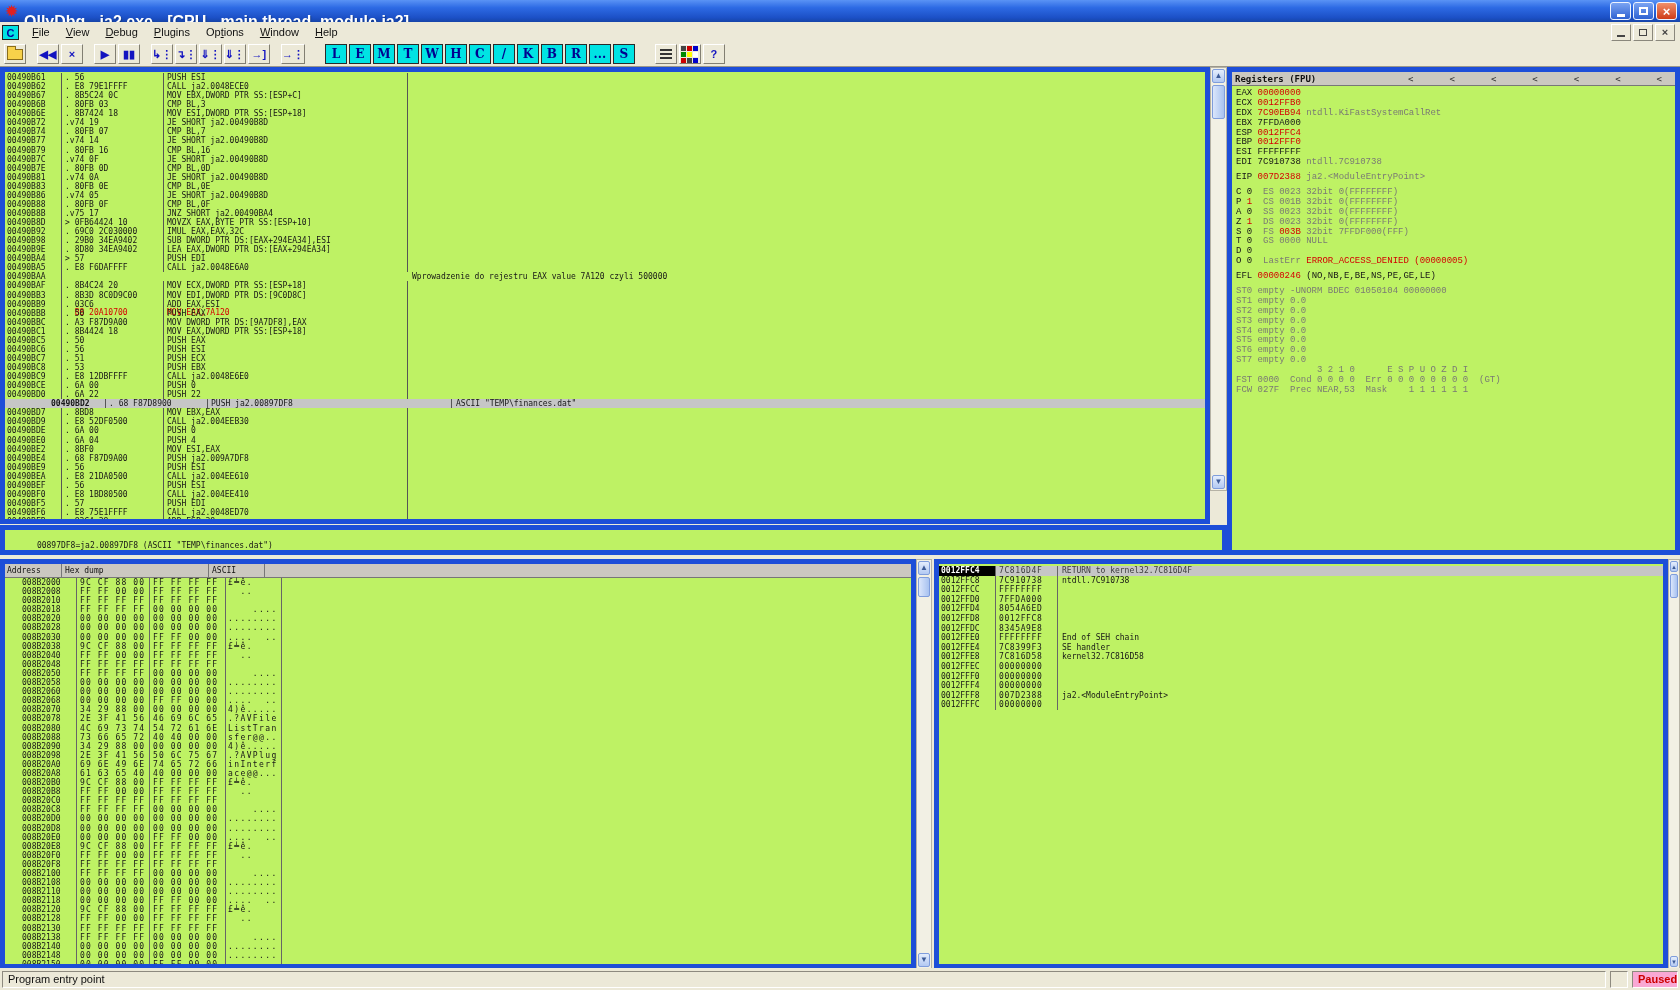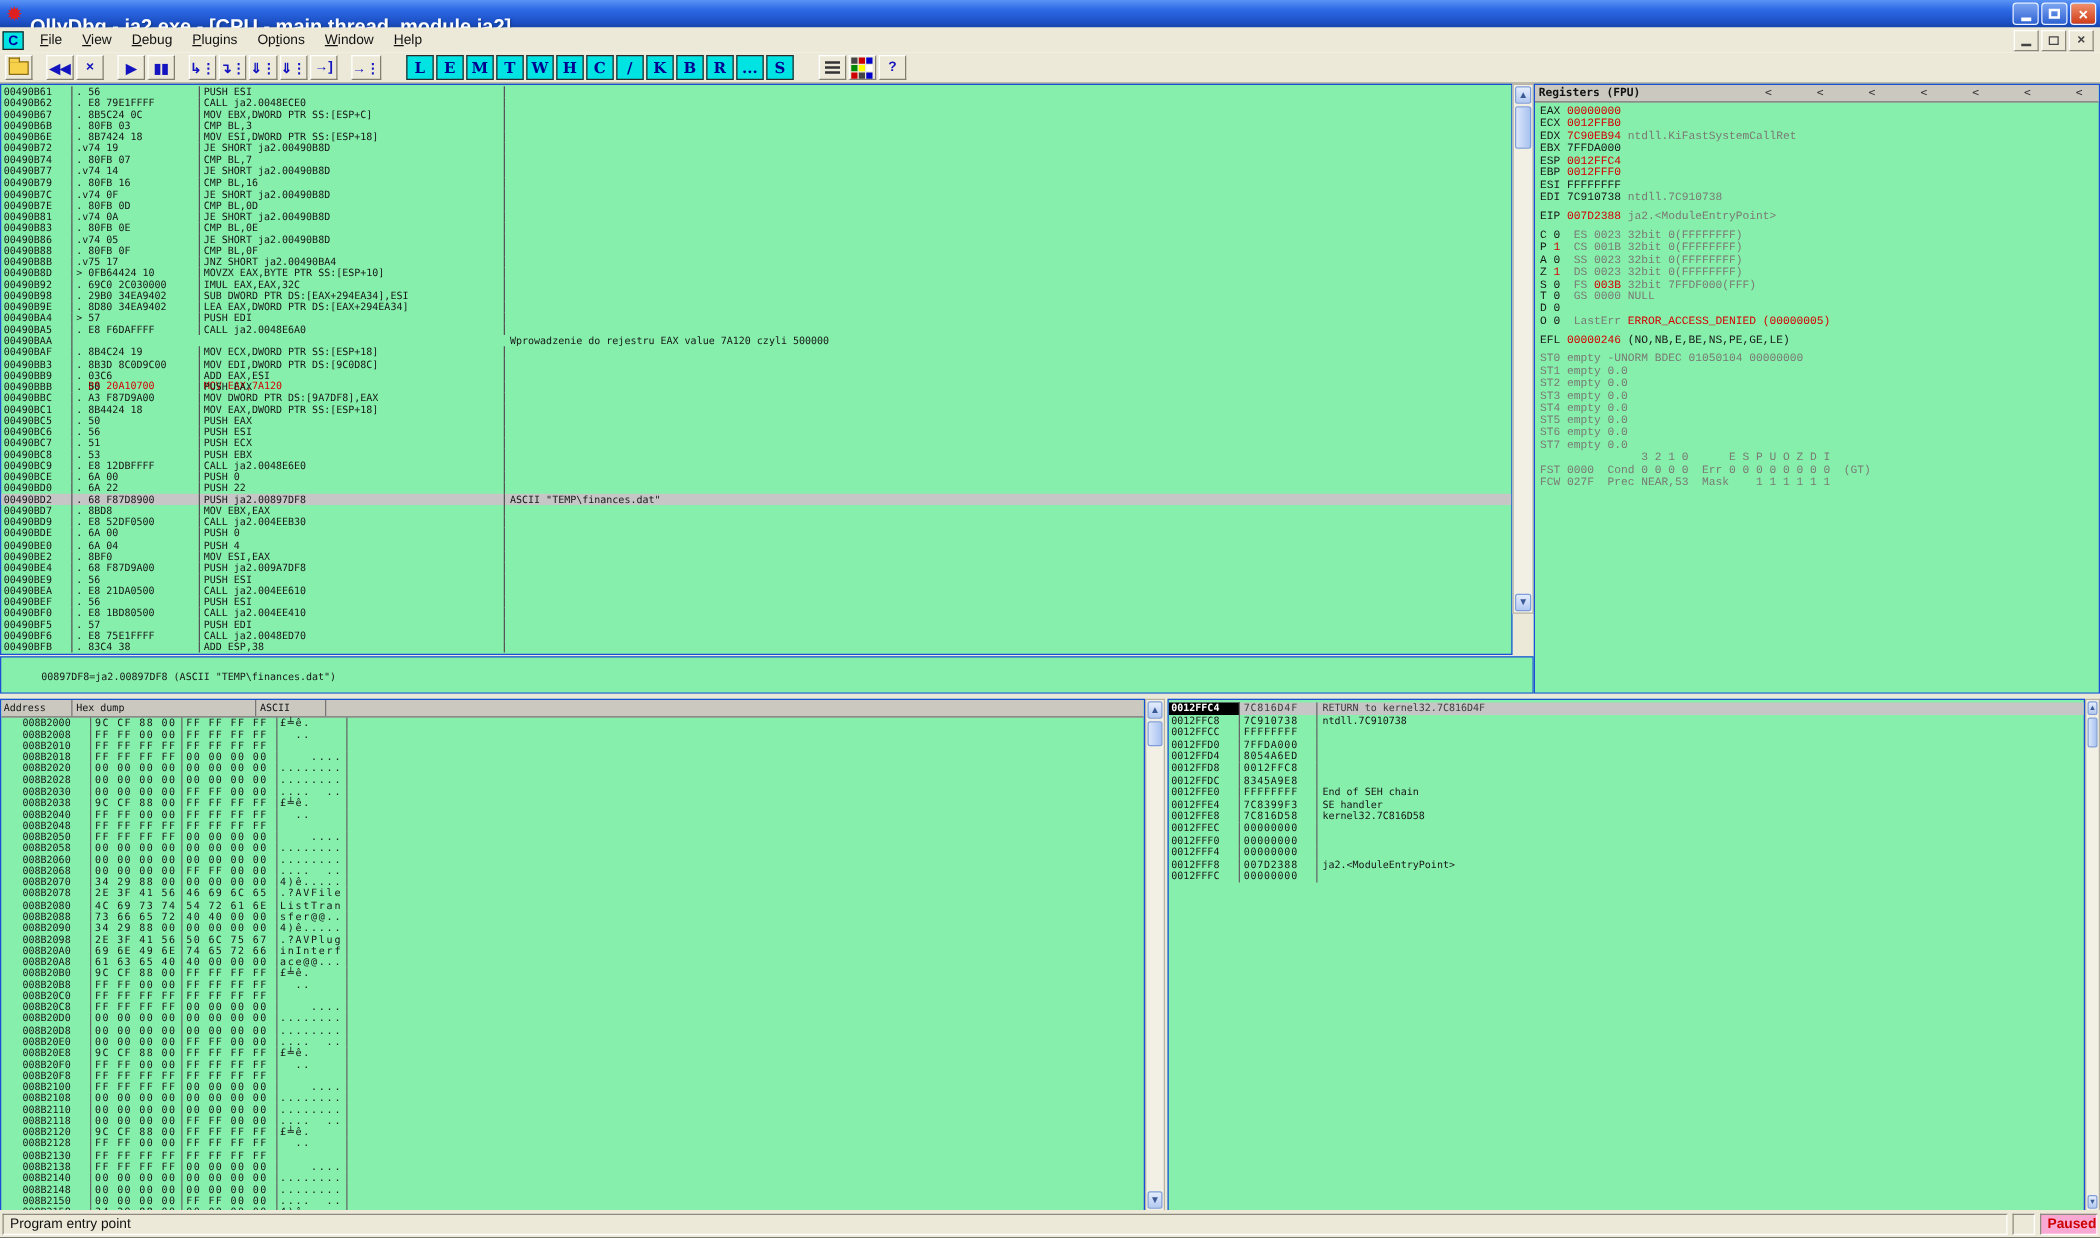--- a/index.html
+++ b/index.html
@@ -42,32 +42,32 @@
   .tb-gap{width:9px;}
   .glyph{white-space:pre;}
   .folder-ico{width:14px;height:9px;background:#f7d14a;border:1px solid #8a6d1b;position:relative;}
   .folder-ico::before{content:"";position:absolute;left:-1px;top:-4px;width:7px;height:3px;background:#f7d14a;border:1px solid #8a6d1b;border-bottom:none;}
   .bars-ico{display:flex;flex-direction:column;gap:2px;}
   .bars-ico i{display:block;width:12px;height:2px;background:#333;}
   .grid-ico{display:grid;grid-template-columns:repeat(3,5px);grid-auto-rows:5px;gap:1px;}
   .grid-ico i{display:block;}
   
   .main{position:absolute;top:66px;left:0;width:1680px;height:902px;background:#ECE9D8;border-top:1px solid #9a978b;box-sizing:border-box;}
-  .pane{position:absolute;background:#86efac;border:1px solid #1d4ed8;box-sizing:border-box;}
+  .pane{position:absolute;background:#bef264;border:5px solid #1d4ed8;box-sizing:border-box;}
   .mono{font-family:"DejaVu Sans Mono",monospace;}
   
   .disasm{left:0;top:0;width:1210px;height:457px;overflow:hidden;padding-top:1px;}
   .drow{display:flex;height:9.07px;font-size:8px;line-height:9px;color:#161616;white-space:pre;}
   .c-addr{width:54px;padding-left:2px;border-right:1px solid #555;flex:none;}
   .c-bytes{width:98px;padding-left:3px;border-right:1px solid #555;flex:none;}
   .c-instr{width:240px;padding-left:3px;border-right:1px solid #555;flex:none;}
   .c-cmt{flex:1;padding-left:4px;}
   .drow.red .c-bytes,.drow.red .c-instr{color:#D40000;margin-top:36px;}
   .drow.sel{background:#C6C6C6;}
-  .drow.sel .c-addr{font-weight:normal;}
+  .drow.sel .c-addr{font-weight:bold;margin-left:44px;}
   
   .sbar{position:absolute;background:#f2f0e4;border:1px solid #b5b2a5;box-sizing:border-box;}
   .sbtn{position:absolute;left:1px;right:1px;height:14px;background:linear-gradient(#e4edfc,#b3c9f2);
     border:1px solid #7f9ddc;border-radius:2px;color:#3c5a96;font-size:8px;display:flex;align-items:center;
     justify-content:center;line-height:1;box-sizing:border-box;}
   .sthumb{position:absolute;left:1px;right:1px;background:linear-gradient(90deg,#dbe6fb,#a8c2f0);
     border:1px solid #7f9ddc;border-radius:2px;box-sizing:border-box;}
   .dscroll{left:1210px;top:0;width:17px;height:424px;}
   
   .info{left:0;top:458px;width:1227px;height:30px;padding:2px 3px;font-size:8px;line-height:9px;color:#161616;white-space:pre;}
@@ -291,21 +291,21 @@
         <div class="drow"><span class="c-addr">00490B86</span><span class="c-bytes">.v74 05</span><span class="c-instr">JE SHORT ja2.00490B8D</span><span class="c-cmt"></span></div>
         <div class="drow"><span class="c-addr">00490B88</span><span class="c-bytes">. 80FB 0F</span><span class="c-instr">CMP BL,0F</span><span class="c-cmt"></span></div>
         <div class="drow"><span class="c-addr">00490B8B</span><span class="c-bytes">.v75 17</span><span class="c-instr">JNZ SHORT ja2.00490BA4</span><span class="c-cmt"></span></div>
         <div class="drow"><span class="c-addr">00490B8D</span><span class="c-bytes">&gt; 0FB64424 10</span><span class="c-instr">MOVZX EAX,BYTE PTR SS:[ESP+10]</span><span class="c-cmt"></span></div>
         <div class="drow"><span class="c-addr">00490B92</span><span class="c-bytes">. 69C0 2C030000</span><span class="c-instr">IMUL EAX,EAX,32C</span><span class="c-cmt"></span></div>
         <div class="drow"><span class="c-addr">00490B98</span><span class="c-bytes">. 29B0 34EA9402</span><span class="c-instr">SUB DWORD PTR DS:[EAX+294EA34],ESI</span><span class="c-cmt"></span></div>
         <div class="drow"><span class="c-addr">00490B9E</span><span class="c-bytes">. 8D80 34EA9402</span><span class="c-instr">LEA EAX,DWORD PTR DS:[EAX+294EA34]</span><span class="c-cmt"></span></div>
         <div class="drow"><span class="c-addr">00490BA4</span><span class="c-bytes">&gt; 57</span><span class="c-instr">PUSH EDI</span><span class="c-cmt"></span></div>
         <div class="drow"><span class="c-addr">00490BA5</span><span class="c-bytes">. E8 F6DAFFFF</span><span class="c-instr">CALL ja2.0048E6A0</span><span class="c-cmt"></span></div>
         <div class="drow red"><span class="c-addr">00490BAA</span><span class="c-bytes">  B8 20A10700</span><span class="c-instr">MOV EAX,7A120</span><span class="c-cmt">Wprowadzenie do rejestru EAX value 7A120 czyli 500000</span></div>
-        <div class="drow"><span class="c-addr">00490BAF</span><span class="c-bytes">. 8B4C24 19</span><span class="c-instr">MOV ECX,DWORD PTR SS:[ESP+18]</span><span class="c-cmt"></span></div>
+        <div class="drow"><span class="c-addr">00490BAF</span><span class="c-bytes">. 8B4C24 20</span><span class="c-instr">MOV ECX,DWORD PTR SS:[ESP+18]</span><span class="c-cmt"></span></div>
         <div class="drow"><span class="c-addr">00490BB3</span><span class="c-bytes">. 8B3D 8C0D9C00</span><span class="c-instr">MOV EDI,DWORD PTR DS:[9C0D8C]</span><span class="c-cmt"></span></div>
         <div class="drow"><span class="c-addr">00490BB9</span><span class="c-bytes">. 03C6</span><span class="c-instr">ADD EAX,ESI</span><span class="c-cmt"></span></div>
         <div class="drow"><span class="c-addr">00490BBB</span><span class="c-bytes">. 50</span><span class="c-instr">PUSH EAX</span><span class="c-cmt"></span></div>
         <div class="drow"><span class="c-addr">00490BBC</span><span class="c-bytes">. A3 F87D9A00</span><span class="c-instr">MOV DWORD PTR DS:[9A7DF8],EAX</span><span class="c-cmt"></span></div>
         <div class="drow"><span class="c-addr">00490BC1</span><span class="c-bytes">. 8B4424 18</span><span class="c-instr">MOV EAX,DWORD PTR SS:[ESP+18]</span><span class="c-cmt"></span></div>
         <div class="drow"><span class="c-addr">00490BC5</span><span class="c-bytes">. 50</span><span class="c-instr">PUSH EAX</span><span class="c-cmt"></span></div>
         <div class="drow"><span class="c-addr">00490BC6</span><span class="c-bytes">. 56</span><span class="c-instr">PUSH ESI</span><span class="c-cmt"></span></div>
         <div class="drow"><span class="c-addr">00490BC7</span><span class="c-bytes">. 51</span><span class="c-instr">PUSH ECX</span><span class="c-cmt"></span></div>
         <div class="drow"><span class="c-addr">00490BC8</span><span class="c-bytes">. 53</span><span class="c-instr">PUSH EBX</span><span class="c-cmt"></span></div>
         <div class="drow"><span class="c-addr">00490BC9</span><span class="c-bytes">. E8 12DBFFFF</span><span class="c-instr">CALL ja2.0048E6E0</span><span class="c-cmt"></span></div>

